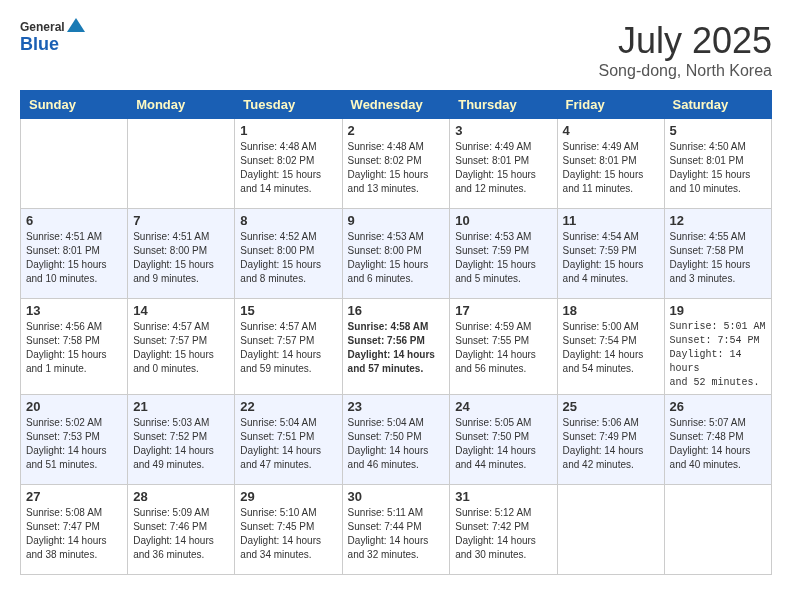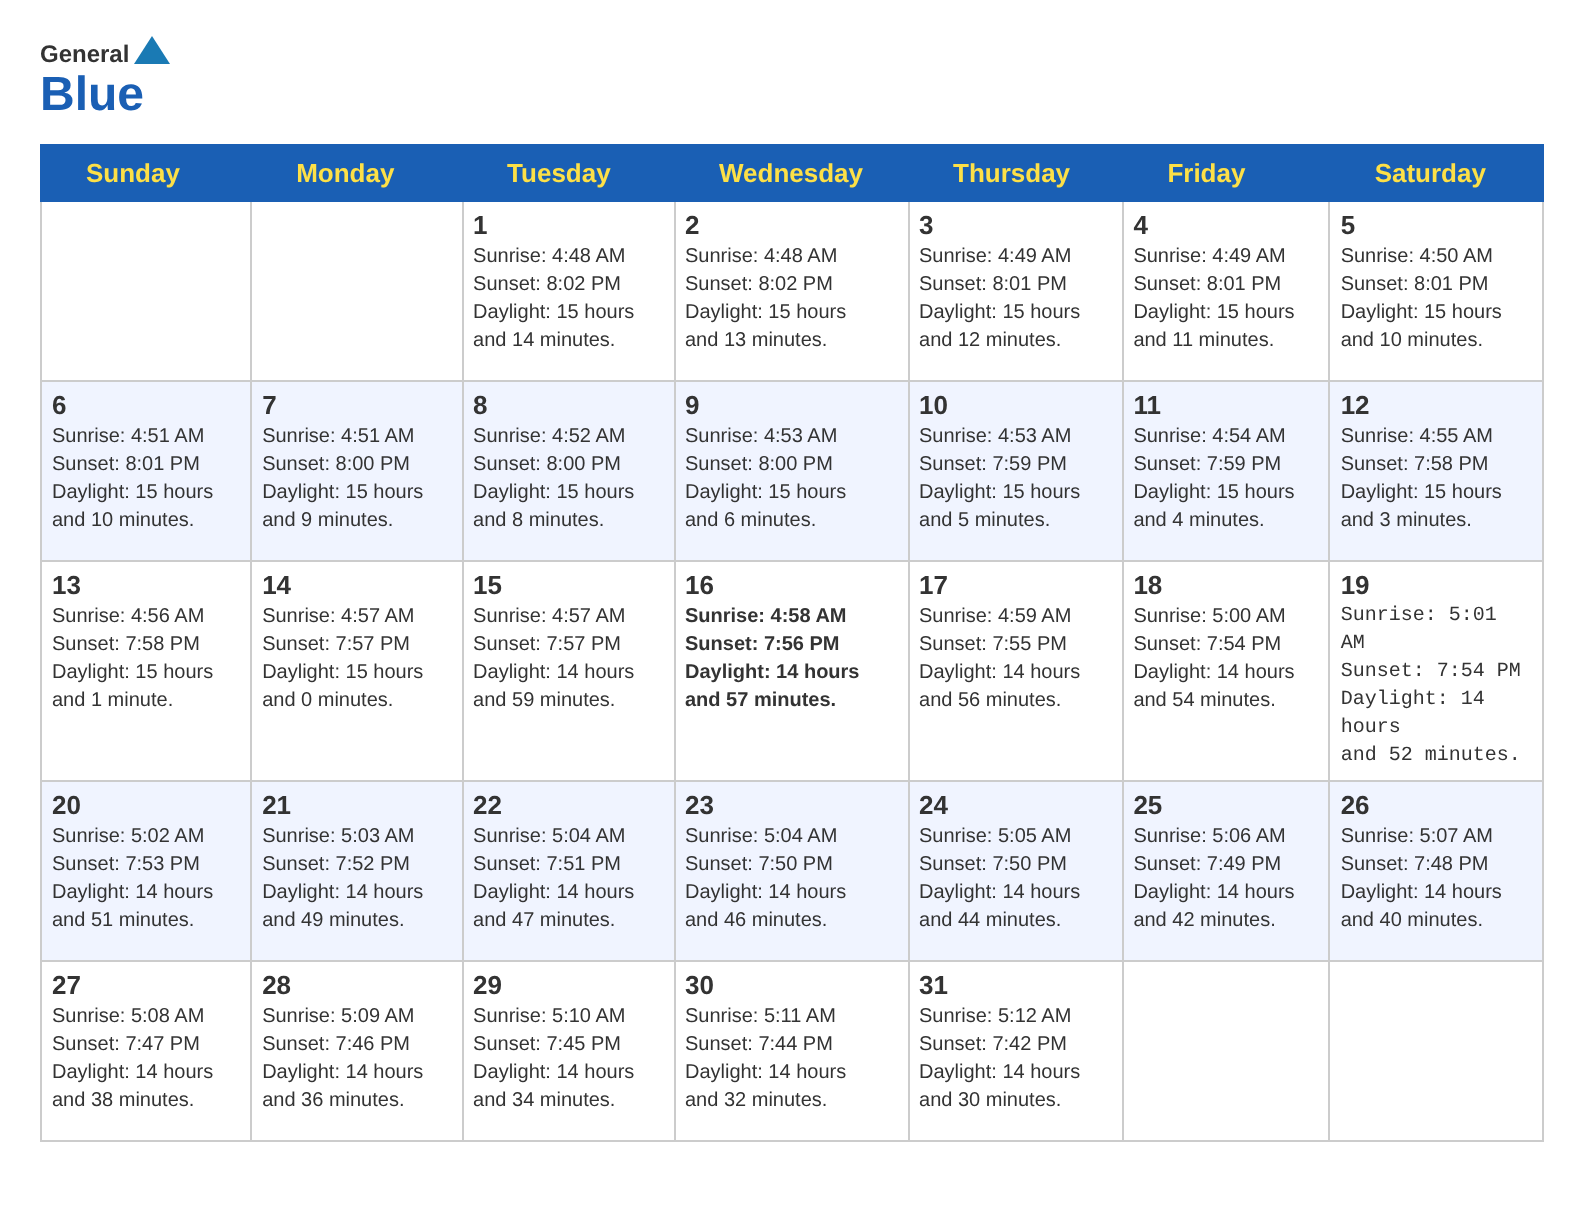--- a/index.html
+++ b/index.html
@@ -16,21 +16,21 @@
       align-items: flex-start;
       margin-bottom: 10px;
     }
     .logo {
       display: flex;
       flex-direction: column;
       font-size: 18px;
       font-weight: bold;
     }
     .logo-general { color: #333; font-size: 12px; }
-    .logo-blue { color: #1a5fb4; font-size: 24px; }
+    .logo-blue { color: #1a5fb4; font-size: 18px; }
     .logo-row {
       display: flex;
       align-items: center;
     }
     .title-area {
       text-align: right;
     }
     .month-title {
       font-size: 36px;
       color: #333;
@@ -40,22 +40,22 @@
       font-size: 16px;
       color: #555;
     }
     .calendar {
       width: 100%;
       border-collapse: collapse;
       border: 1px solid #ccc;
     }
     .calendar th {
       background-color: #1a5fb4;
-      color: #fde047;
-      padding: 6px 22px;
+      color: #fef9c3;
+      padding: 6px 8px;
       font-size: 13px;
       text-align: left;
       border: 1px solid #1a5fb4;
     }
     .calendar td {
       vertical-align: top;
       border: 1px solid #ccc;
       padding: 4px 5px;
       font-size: 10px;
       color: #333;
@@ -90,20 +90,24 @@
 <div class="header">
   <div class="logo">
     <div class="logo-row">
       <span class="logo-general">General</span>
       <svg width="18" height="18" viewBox="0 0 18 18" style="margin-left:2px;margin-top:-4px;">
         <polygon points="9,2 18,16 0,16" fill="#1a7ab4"></polygon>
       </svg>
     </div>
     <span class="logo-blue">Blue</span>
   </div>
+  <div class="title-area">
+    <div class="month-title">July 2025</div>
+    <div class="location">Song-dong, North Korea</div>
+  </div>
 </div>
 
 <table class="calendar">
   <thead>
     <tr>
     <th>Sunday</th>
         <th>Monday</th>
         <th>Tuesday</th>
         <th>Wednesday</th>
         <th>Thursday</th>

